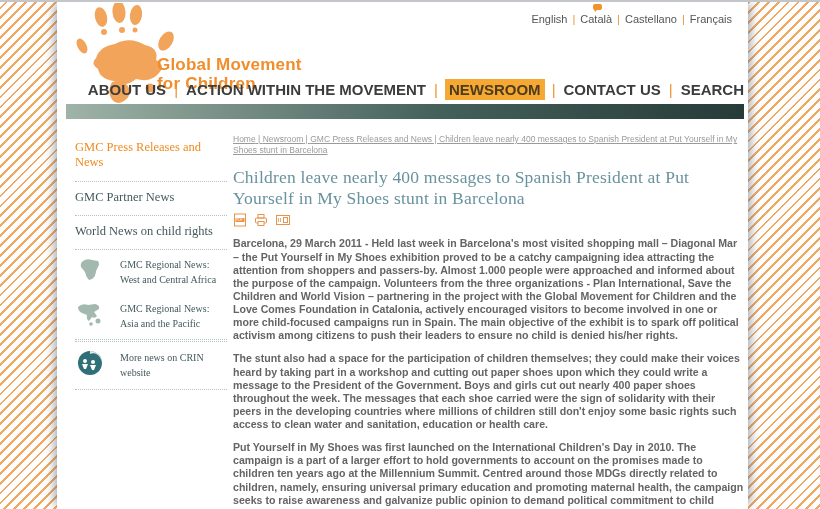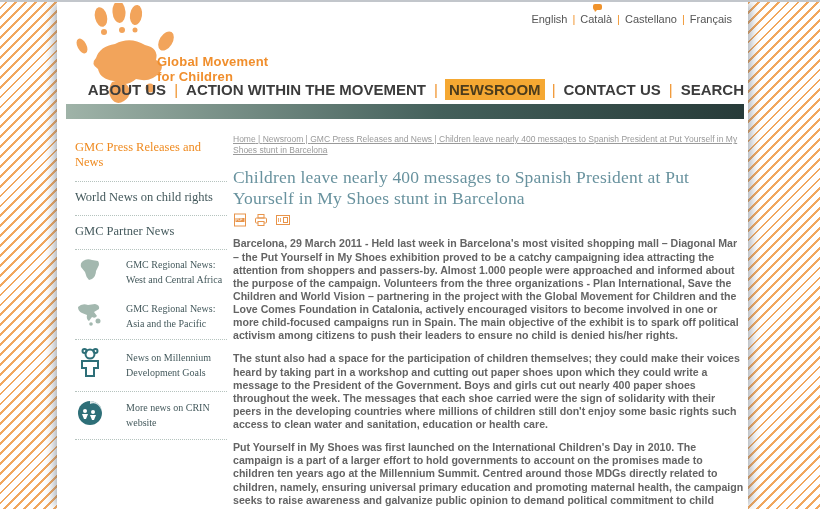--- a/index.html
+++ b/index.html
@@ -10,42 +10,42 @@
   }
   .topline{position:absolute;top:0;left:0;right:0;height:2px;background:#c2c6cb;z-index:30;}
   .page{
     position:absolute;left:57px;top:0;width:691px;height:509px;background:#ffffff;
     box-shadow:-7px 0 9px -4px rgba(100,110,120,.55), 7px 0 9px -4px rgba(100,110,120,.55);
   }
   
   .header{position:relative;height:119px;}
   .handprint{position:absolute;left:14px;top:3px;width:122px;height:102px;}
   .logo-text{
-    position:absolute;left:100px;top:55px;font-size:13px;line-height:1.12;
+    position:absolute;left:100px;top:55px;font-size:17px;line-height:1.12;
     color:#f08e2c;font-weight:bold;letter-spacing:.2px;
   }
   .langbar{position:absolute;top:13px;right:16px;font-size:11px;color:#555;}
   .langbar a{color:#555;text-decoration:none;cursor:pointer;}
   .langbar .sep{color:#f0932c;margin:0 5px;}
   .bubble{position:absolute;top:4px;right:146px;width:9px;height:6px;background:#f0932c;border-radius:2px;}
   .bubble:after{content:"";position:absolute;left:1px;top:5px;border:3px solid transparent;border-top-color:#f0932c;border-left-width:1px;}
   .nav{position:absolute;top:81px;right:3px;font-size:15px;font-weight:bold;color:#3c3c3c;white-space:nowrap;}
   .nav a{color:#3c3c3c;text-decoration:none;cursor:pointer;padding:2px 1px;}
   .nav .sep{color:#f0932c;margin:0 7px;font-weight:normal;}
   .nav a.active{background:#f5a832;color:#4c3c1c;padding:2px 4px;}
   .tealbar{position:absolute;left:9px;top:104px;width:678px;height:15px;
     background:linear-gradient(to right,#a0b4a9 0%,#5a746e 45%,#33494575 60%,#2a3f3d 100%),linear-gradient(#51696486,#2c4240);
     background:linear-gradient(to right,#9fb3a8,#44605b 55%,#273b39);}
   
   .content{display:flex;}
   .sidebar{width:176px;box-sizing:border-box;padding:13px 6px 0 18px;}
   .side-item{border-bottom:1px dotted #b5c3be;cursor:pointer;}
   .side-top{font-family:"Liberation Serif",serif;font-size:12.5px;line-height:1.22;color:#44595c;padding:8px 0 10px;width:150px;}
   .side-top.active{color:#ef8a1f;}
-  .side-ico-item{display:flex;align-items:center;gap:21px;padding:7px 0;border-bottom:none;}
+  .side-ico-item{display:flex;align-items:center;gap:15px;padding:7px 0;border-bottom:none;}
   .side-ico-item .ico{flex:0 0 30px;text-align:center;}
   .side-ico-label{font-family:"Liberation Serif",serif;font-size:10px;line-height:1.5;color:#44595c;width:112px;}
   .grp-sep{border-bottom:1px dotted #b5c3be;height:1px;}
   
   .main{width:512px;padding-top:15px;}
   .breadcrumb{font-size:8.5px;color:#9a9a9a;line-height:1.3;text-decoration:underline;}
   .breadcrumb a{color:#9a9a9a;text-decoration:none;cursor:pointer;}
   .breadcrumb span.seg:not(:last-child):after{content:" | ";color:#9a9a9a;}
   h1.title{
     font-family:"Liberation Serif",serif;font-weight:normal;color:#68929e;
@@ -97,24 +97,24 @@
     <div class="tealbar"></div>
   </div>
 
   <div class="content">
 
     <div class="sidebar">
       <div class="side-item">
         <div class="side-top active">GMC Press Releases and News</div>
       </div>
       <div class="side-item">
-        <div class="side-top">World News on child rights</div>
+        <div class="side-top">GMC Partner News</div>
       </div>
       <div class="side-item">
-        <div class="side-top">GMC Partner News</div>
+        <div class="side-top">World News on child rights</div>
       </div>
 
       <div class="side-ico-item">
         <span class="ico">
           <svg width="26" height="26" viewBox="0 0 26 26">
               <path fill="#A3B8AF" d="M6,4 Q10,1 15,3 L21,4 Q23,7 21,10 L19,14 Q19,19 15,22 L12,23 Q9,20 8,15 L4,10 Q3,6 6,4 Z"></path>
             </svg>
         </span>
         <span class="side-ico-label">GMC Regional News: West and Central Africa</span>
       </div>
@@ -125,31 +125,20 @@
           <svg width="28" height="26" viewBox="0 0 28 26">
               <path fill="#A3B8AF" d="M2,6 Q6,2 12,4 L19,3 Q24,4 23,8 L18,11 L21,15 Q19,18 16,16 L13,20 Q10,18 11,14 L6,12 Q2,10 2,6 Z"></path>
               <circle fill="#A3B8AF" cx="22" cy="20" r="2.5"></circle>
               <circle fill="#A3B8AF" cx="15" cy="23" r="1.8"></circle>
             </svg>
         </span>
         <span class="side-ico-label">GMC Regional News: Asia and the Pacific</span>
       </div>
       <div class="grp-sep"></div>
 
-      <div class="side-ico-item">
-        <span class="ico">
-          <svg width="26" height="32" viewBox="0 0 26 32" fill="none" stroke="#2E6F78" stroke-width="2">
-            <circle cx="13" cy="7" r="4.5"></circle>
-            <circle cx="7.5" cy="4" r="2"></circle>
-              <circle cx="18.5" cy="4" r="2"></circle>
-            <path d="M5,14 H21 V21 H17 V29 H9 V21 H5 Z"></path>
-          </svg>
-        </span>
-        <span class="side-ico-label">News on Millennium Development Goals</span>
-      </div>
       <div class="grp-sep"></div>
 
       <div class="side-ico-item">
         <span class="ico">
           <svg width="28" height="28" viewBox="0 0 28 28">
             <circle cx="14" cy="14" r="12" fill="#2E6F78"></circle>
             <path d="M14,2 A12,12 0 0 1 26,14 A9,12 0 0 0 14,5 Z" fill="#ffffff" opacity=".85"></path>
             <circle cx="9" cy="12" r="2" fill="#ffffff"></circle>
               <path d="M6,15 L12,15 L10,20 L8,20 Z" fill="#ffffff"></path>
             <circle cx="17" cy="13" r="2" fill="#ffffff"></circle>

